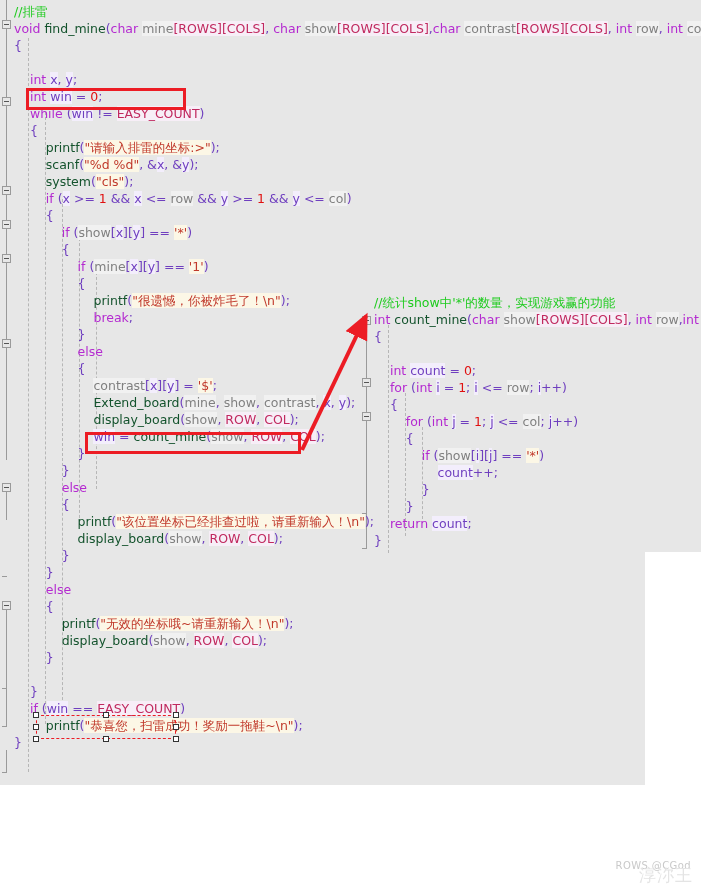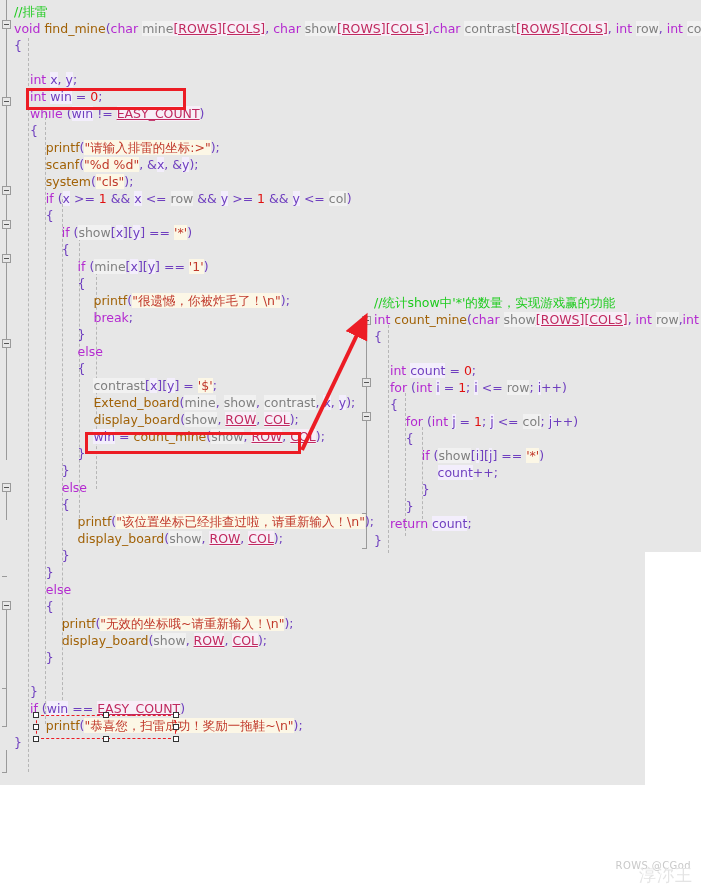--- a/index.html
+++ b/index.html
@@ -88,23 +88,23 @@
 
   
   .guide {
     position: absolute;
     width: 0;
     border-left: 1px dashed #b6b6b6;
   }
 
   
   .kw   { color: #b42ad0; margin-top: 10px; }          
-  .fn   { color: #a16207; }          
+  .fn   { color: #14532d; }          
   .id   { color: #808080; background: #f1f1f1; } 
-  .mac  { color: #c0295f; background: #f7eef7; text-decoration: underline; } 
+  .mac  { color: #c0295f; background: #f7eef7; } 
   .num  { color: #e01010; }          
   .str  { color: #c0392b; background: #fcf7e6; }  
   .chr  { color: #c0392b; background: #fcf7e6; }  
   .cmt  { color: #1ecb1e; }          
   .op   { color: #6f3fbf; }          
   .var  { color: #6f3fbf; background: #f3eefc; }  
   .pl   { color: #6f3fbf; }          
 
   
   .anno-box {

